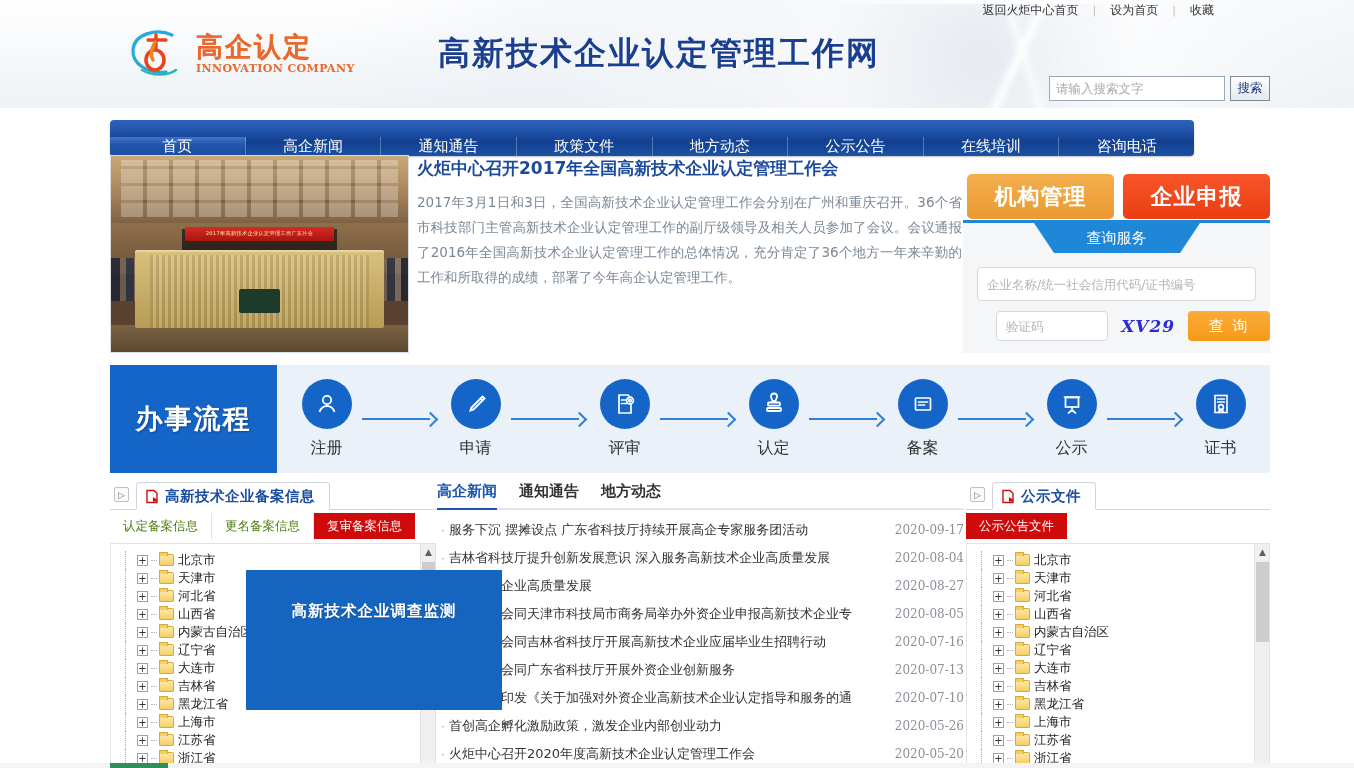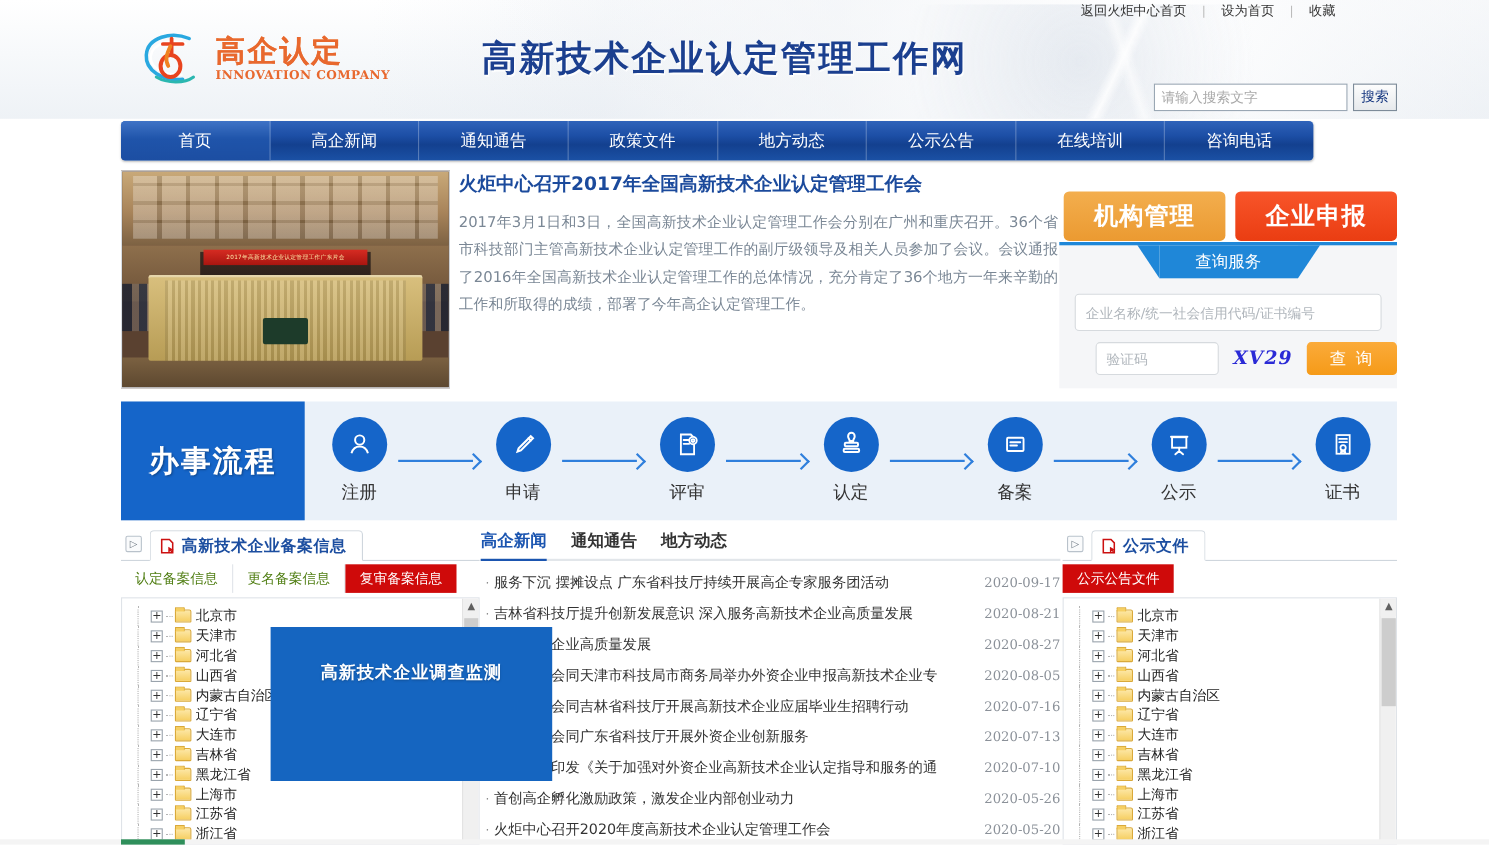--- a/index.html
+++ b/index.html
@@ -64,24 +64,25 @@
   }
   .search-input::placeholder { color: #a9a9a9; }
   .search-btn {
     width: 40px; height: 25px; margin-left: 5px; border: 1px solid #7d8b99;
     background: linear-gradient(180deg, #fdfdfd 0%, #e6e9ec 100%);
     font-size: 12.5px; color: #14357f; cursor: pointer; font-family: "DejaVu Sans", sans-serif;
   }
 
   
   .nav {
-    position: absolute; left: 110px; top: 110px; width: 1084px; height: 36px;
+    position: absolute; left: 110px; top: 120px; width: 1084px; height: 36px;
     display: flex; border-radius: 4px; overflow: hidden;
     background: linear-gradient(180deg, #2f63ba 0%, #1c4ea5 38%, #13408f 60%, #1b51a5 100%);
     box-shadow: 0 1px 2px rgba(0,0,0,.25);
+    align-items: flex-end;
   }
   .nav-item {
     flex: 1; display: flex; align-items: center; justify-content: center;
     color: #fff; font-size: 15px; cursor: pointer; position: relative;
     border-right: 1px solid rgba(255,255,255,.28);
   }
   .nav-item:last-child { border-right: none; }
   .nav-item:first-child {
     background: linear-gradient(180deg, #3f73c6 0%, #1f54aa 45%, #1c4ea2 100%);
   }
@@ -594,21 +595,21 @@
     </div>
     <div class="news-list">
       <div class="news-item">
           <span class="news-dot">·</span>
           <span class="news-title-txt">服务下沉 摆摊设点 广东省科技厅持续开展高企专家服务团活动</span>
           <span class="news-date">2020-09-17</span>
         </div>
       <div class="news-item">
           <span class="news-dot">·</span>
           <span class="news-title-txt">吉林省科技厅提升创新发展意识 深入服务高新技术企业高质量发展</span>
-          <span class="news-date">2020-08-21</span>
+          <span class="news-date">2020-08-04</span>
         </div>
       <div class="news-item">
           <span class="news-dot">·</span>
           <span class="news-title-txt">助推外资企业高质量发展</span>
           <span class="news-date">2020-08-27</span>
         </div>
       <div class="news-item">
           <span class="news-dot">·</span>
           <span class="news-title-txt">火炬中心会同天津市科技局市商务局举办外资企业申报高新技术企业专</span>
           <span class="news-date">2020-08-05</span>

